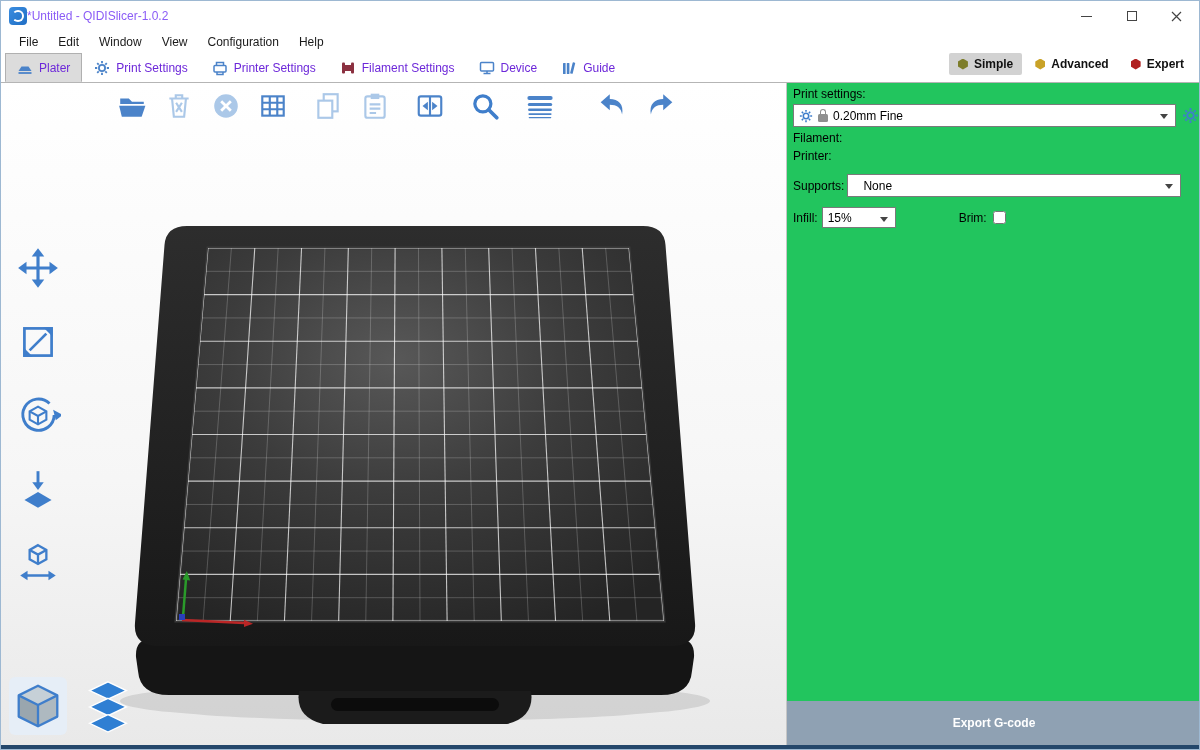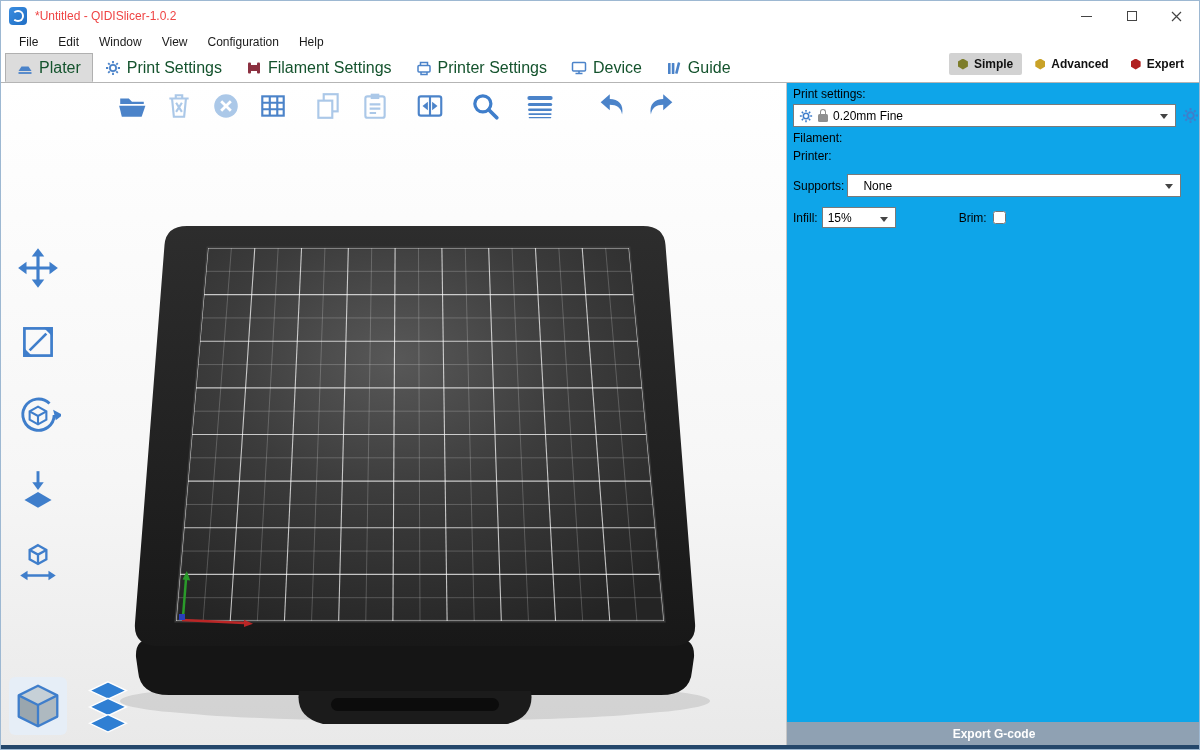--- a/index.html
+++ b/index.html
@@ -4,33 +4,33 @@
 <style>
   *{box-sizing:border-box;margin:0;padding:0;}
   html,body{width:1200px;height:750px;}
   body{font-family:"Liberation Sans",sans-serif;background:#fff;}
   #app{position:relative;width:1200px;height:750px;background:#fff;border:1px solid #9db8d2;overflow:hidden;display:flex;flex-direction:column;}
 
   
   .titlebar{height:30px;flex:none;display:flex;align-items:center;padding-left:8px;background:#fff;}
   .app-logo{width:18px;height:18px;border-radius:4px;background:linear-gradient(135deg,#3b8de0,#1f6ec4);position:relative;flex:none;}
   .app-logo:before{content:"";position:absolute;inset:3px;border:2.5px solid #fff;border-left-color:transparent;border-radius:50%;}
-  .title-text{margin-left:8px;font-size:12px;color:#ef4444;}
+  .title-text{font-size:12px;color:#8b5cf6;}
   .win-controls{margin-left:auto;display:flex;height:100%;}
   .win-btn{width:45px;height:100%;display:flex;align-items:center;justify-content:center;}
   .glyph-min{width:11px;border-bottom:1px solid #444;}
   .glyph-max{width:10px;height:10px;border:1px solid #444;}
 
   
   .menubar{height:22px;flex:none;display:flex;align-items:stretch;padding-left:8px;background:#fff;}
   .menu-item{padding:0 10px;display:flex;align-items:center;font-size:12px;color:#1a1a1a;text-align:right;}
 
   
   .tabbar{height:30px;flex:none;display:flex;align-items:stretch;border-bottom:1px solid #b5b5b5;background:#fff;padding-left:4px;}
-  .tab{display:flex;align-items:center;gap:6px;padding:0 11px;font-size:16px;color:#14532d;border:1px solid transparent;}
+  .tab{display:flex;align-items:center;gap:6px;padding:0 11px;font-size:12px;color:#6d28d9;border:1px solid transparent;}
   .tab.active{background:#dcdcdc;border-color:#b0b0b0;border-bottom-color:#dcdcdc;}
   .tab svg{flex:none;}
   .modes{margin-left:auto;display:flex;align-items:flex-start;gap:4px;padding-right:6px;}
   .mode{display:flex;align-items:center;gap:6px;font-size:12px;font-weight:bold;color:#111;padding:4px 9px;border-radius:2px;}
   .mode.active{background:#d2d2d2;}
   .hex{width:10px;height:11px;clip-path:polygon(50% 0,100% 27%,100% 73%,50% 100%,0 73%,0 27%);flex:none;}
 
   
   .main{flex:none;height:662px;display:flex;}
   .viewport{position:relative;width:785px;height:662px;flex:none;overflow:hidden;
@@ -46,39 +46,39 @@
   .side-toolbar{position:absolute;left:12px;top:160px;display:flex;flex-direction:column;gap:24px;}
   .side-tool{width:50px;height:50px;display:flex;align-items:center;justify-content:center;}
   .side-tool svg{width:46px;height:46px;}
 
   .view-toolbar{position:absolute;left:8px;bottom:10px;display:flex;align-items:flex-end;gap:12px;}
   .view-tool{width:58px;height:58px;display:flex;align-items:center;justify-content:center;border-radius:6px;}
   .view-tool.active{background:#e6eef7;}
   .view-tool svg{width:54px;height:54px;}
 
   
-  .sidebar{position:relative;width:415px;height:662px;flex:none;border-left:1px solid #c6c6c6;background:#0ea5e9;font-size:12px;color:#000;}
+  .sidebar{position:relative;width:415px;height:662px;flex:none;border-left:1px solid #c6c6c6;background:#22c55e;font-size:12px;color:#000;}
   .panel-label{margin:4px 0 3px 6px;}
   .combo-row{display:flex;align-items:center;margin:0 0 4px 6px;}
   .combo{position:relative;height:23px;border:1px solid #7a7a7a;background:#fff;display:flex;align-items:center;gap:5px;padding:0 20px 0 5px;}
   .combo-main{width:383px;}
   .combo-text{white-space:nowrap;overflow:hidden;}
   .combo-arrow{position:absolute;right:7px;top:9px;width:0;height:0;border-left:4px solid transparent;border-right:4px solid transparent;border-top:5px solid #444;}
   .gear-btn{margin-left:5px;width:19px;height:19px;display:flex;align-items:center;justify-content:center;}
   .lock{width:10px;height:8px;background:#8f8f8f;border-radius:1.5px;position:relative;margin-top:4px;flex:none;}
   .lock:before{content:"";position:absolute;left:2px;top:-5px;width:4px;height:5px;border:1.5px solid #8f8f8f;border-bottom:none;border-radius:3px 3px 0 0;}
   .swatch{width:14px;height:11px;border:1px solid #4a7dbf;flex:none;}
   .supports-row{display:flex;align-items:center;margin:11px 0 0 6px;}
   .supports-row .combo{width:334px;margin-left:3px;}
   .supports-row .combo-text{padding-left:10px;}
   .infill-row{display:flex;align-items:center;margin:10px 0 9px 6px;}
   .combo-infill{width:74px;height:21px;margin-left:4px;}
   .brim-label{margin-left:63px;}
   .brim-check{width:13px;height:13px;margin-left:6px;}
-  .export-btn{position:absolute;left:0;right:0;bottom:0;height:23px;display:flex;align-items:center;justify-content:center;color:#fff;font-weight:bold;font-size:12px;}
+  .export-btn{position:absolute;left:0;right:0;bottom:0;height:44px;display:flex;align-items:center;justify-content:center;color:#fff;font-weight:bold;font-size:12px;}
 
   
   .statusbar{flex:none;height:6px;width:100%;}
 </style>
 </head>
 <body>
 
 <div id="app">
 
   <div class="titlebar">
@@ -120,37 +120,37 @@
       <svg width="16" height="16" viewBox="0 0 16 16">
           <g stroke="#4b83c9" stroke-width="1.8" fill="none">
             <circle cx="8" cy="8" r="3.1"></circle>
             <path d="M8 1v2.2M8 12.8V15M1 8h2.2M12.8 8H15M3.2 3.2l1.5 1.5M11.3 11.3l1.5 1.5M12.8 3.2l-1.5 1.5M4.7 11.3l-1.5 1.5"></path>
           </g>
         </svg>
       <span>Print Settings</span>
     </div>
     <div class="tab">
       <svg width="16" height="16" viewBox="0 0 16 16">
+          <g stroke="#4b83c9" stroke-width="1.5" fill="none">
+            <rect x="2" y="5.5" width="12" height="6.5" rx="1"></rect>
+            <path d="M4.5 5.5v-3h7v3"></path>
+            <path d="M5 12v2.5h6V12"></path>
+          </g>
+        </svg>
+      <span>Printer Settings</span>
+    </div>
+    <div class="tab">
+      <svg width="16" height="16" viewBox="0 0 16 16">
           <g fill="#8b3040">
             <rect x="2" y="2.5" width="3" height="11" rx="1"></rect>
             <rect x="11" y="2.5" width="3" height="11" rx="1"></rect>
             <rect x="5" y="5" width="6" height="6"></rect>
           </g>
         </svg>
       <span>Filament Settings</span>
-    </div>
-    <div class="tab">
-      <svg width="16" height="16" viewBox="0 0 16 16">
-          <g stroke="#4b83c9" stroke-width="1.5" fill="none">
-            <rect x="2" y="5.5" width="12" height="6.5" rx="1"></rect>
-            <path d="M4.5 5.5v-3h7v3"></path>
-            <path d="M5 12v2.5h6V12"></path>
-          </g>
-        </svg>
-      <span>Printer Settings</span>
     </div>
     <div class="tab">
       <svg width="16" height="16" viewBox="0 0 16 16">
           <g stroke="#4b83c9" stroke-width="1.5" fill="none">
             <rect x="1.5" y="2.5" width="13" height="8.5" rx="1"></rect>
             <path d="M8 11v2.5M4.5 13.5h7"></path>
           </g>
         </svg>
       <span>Device</span>
     </div>

